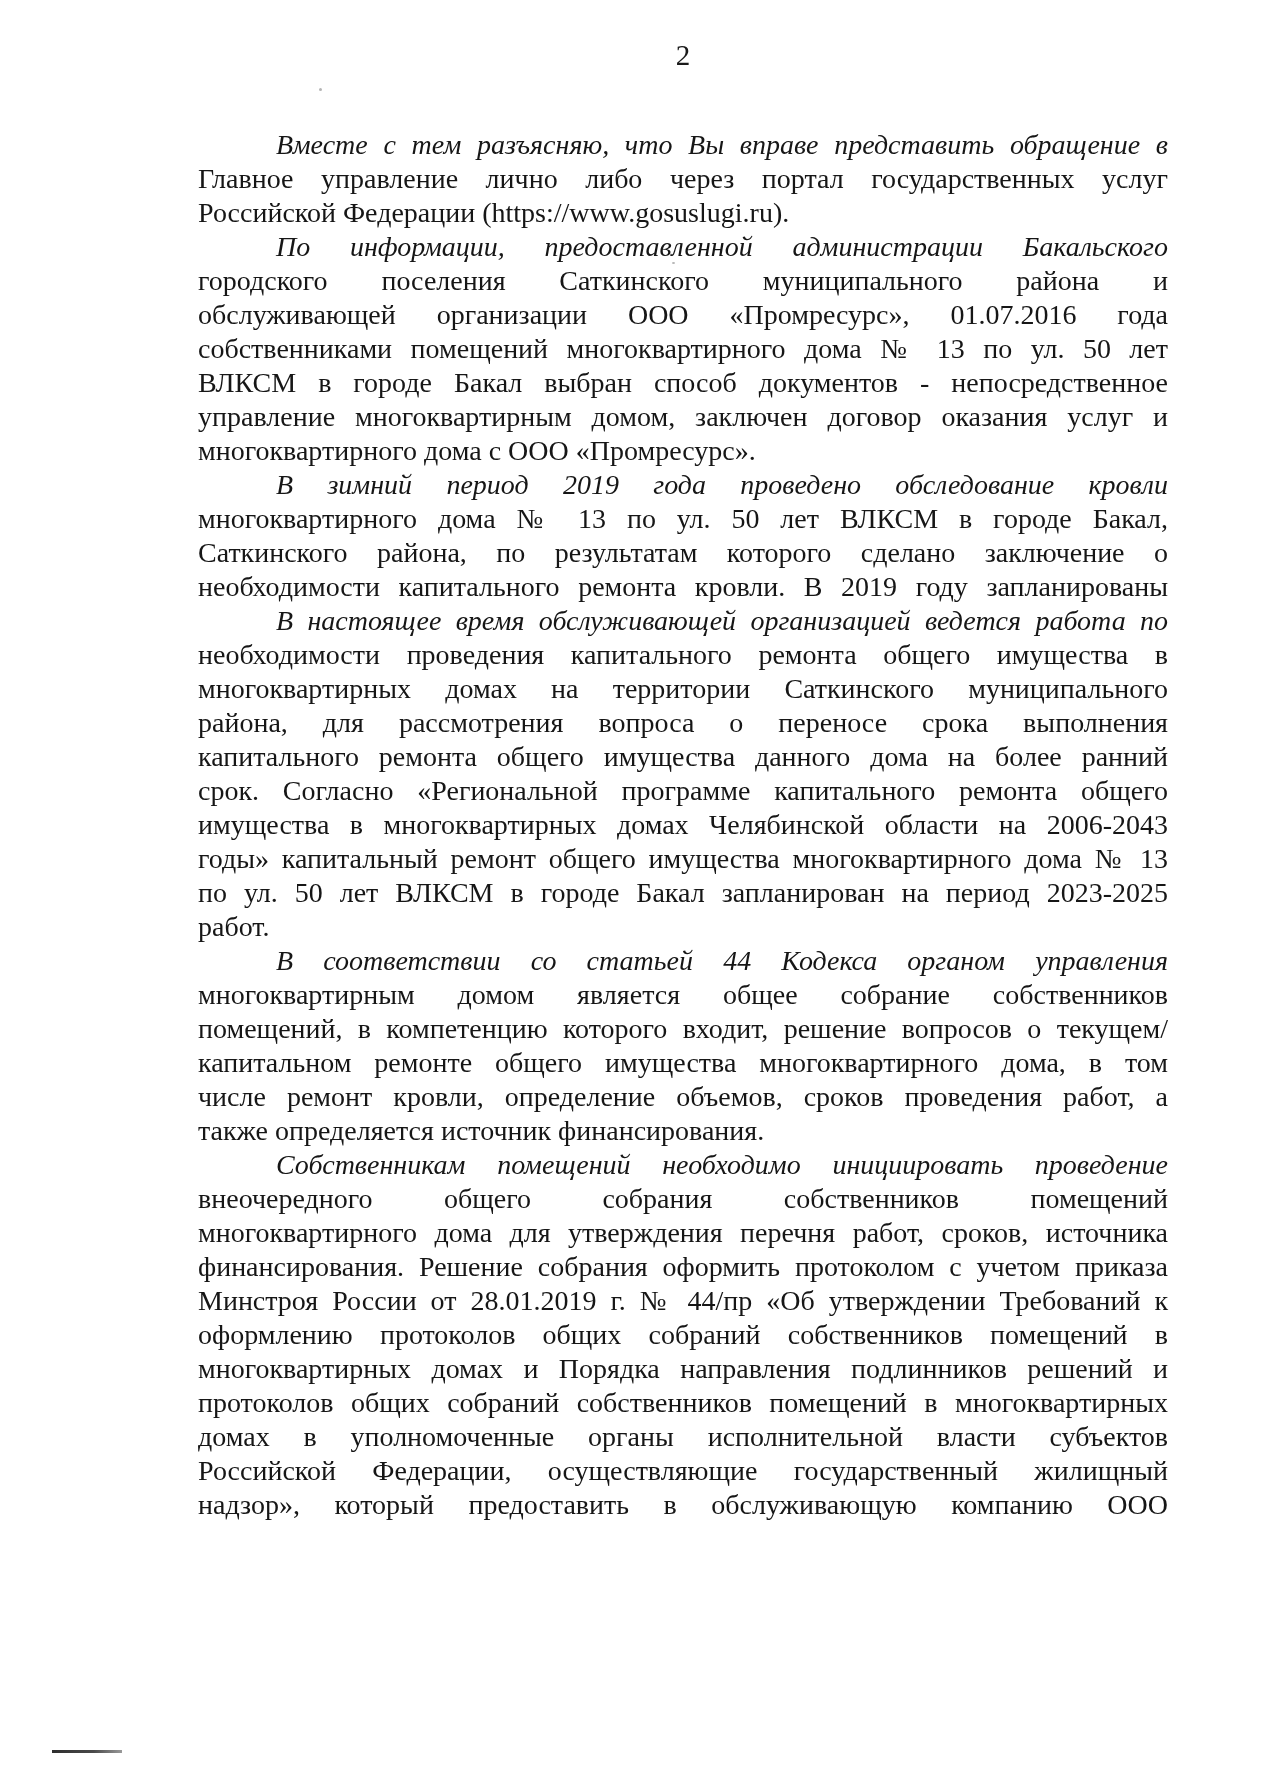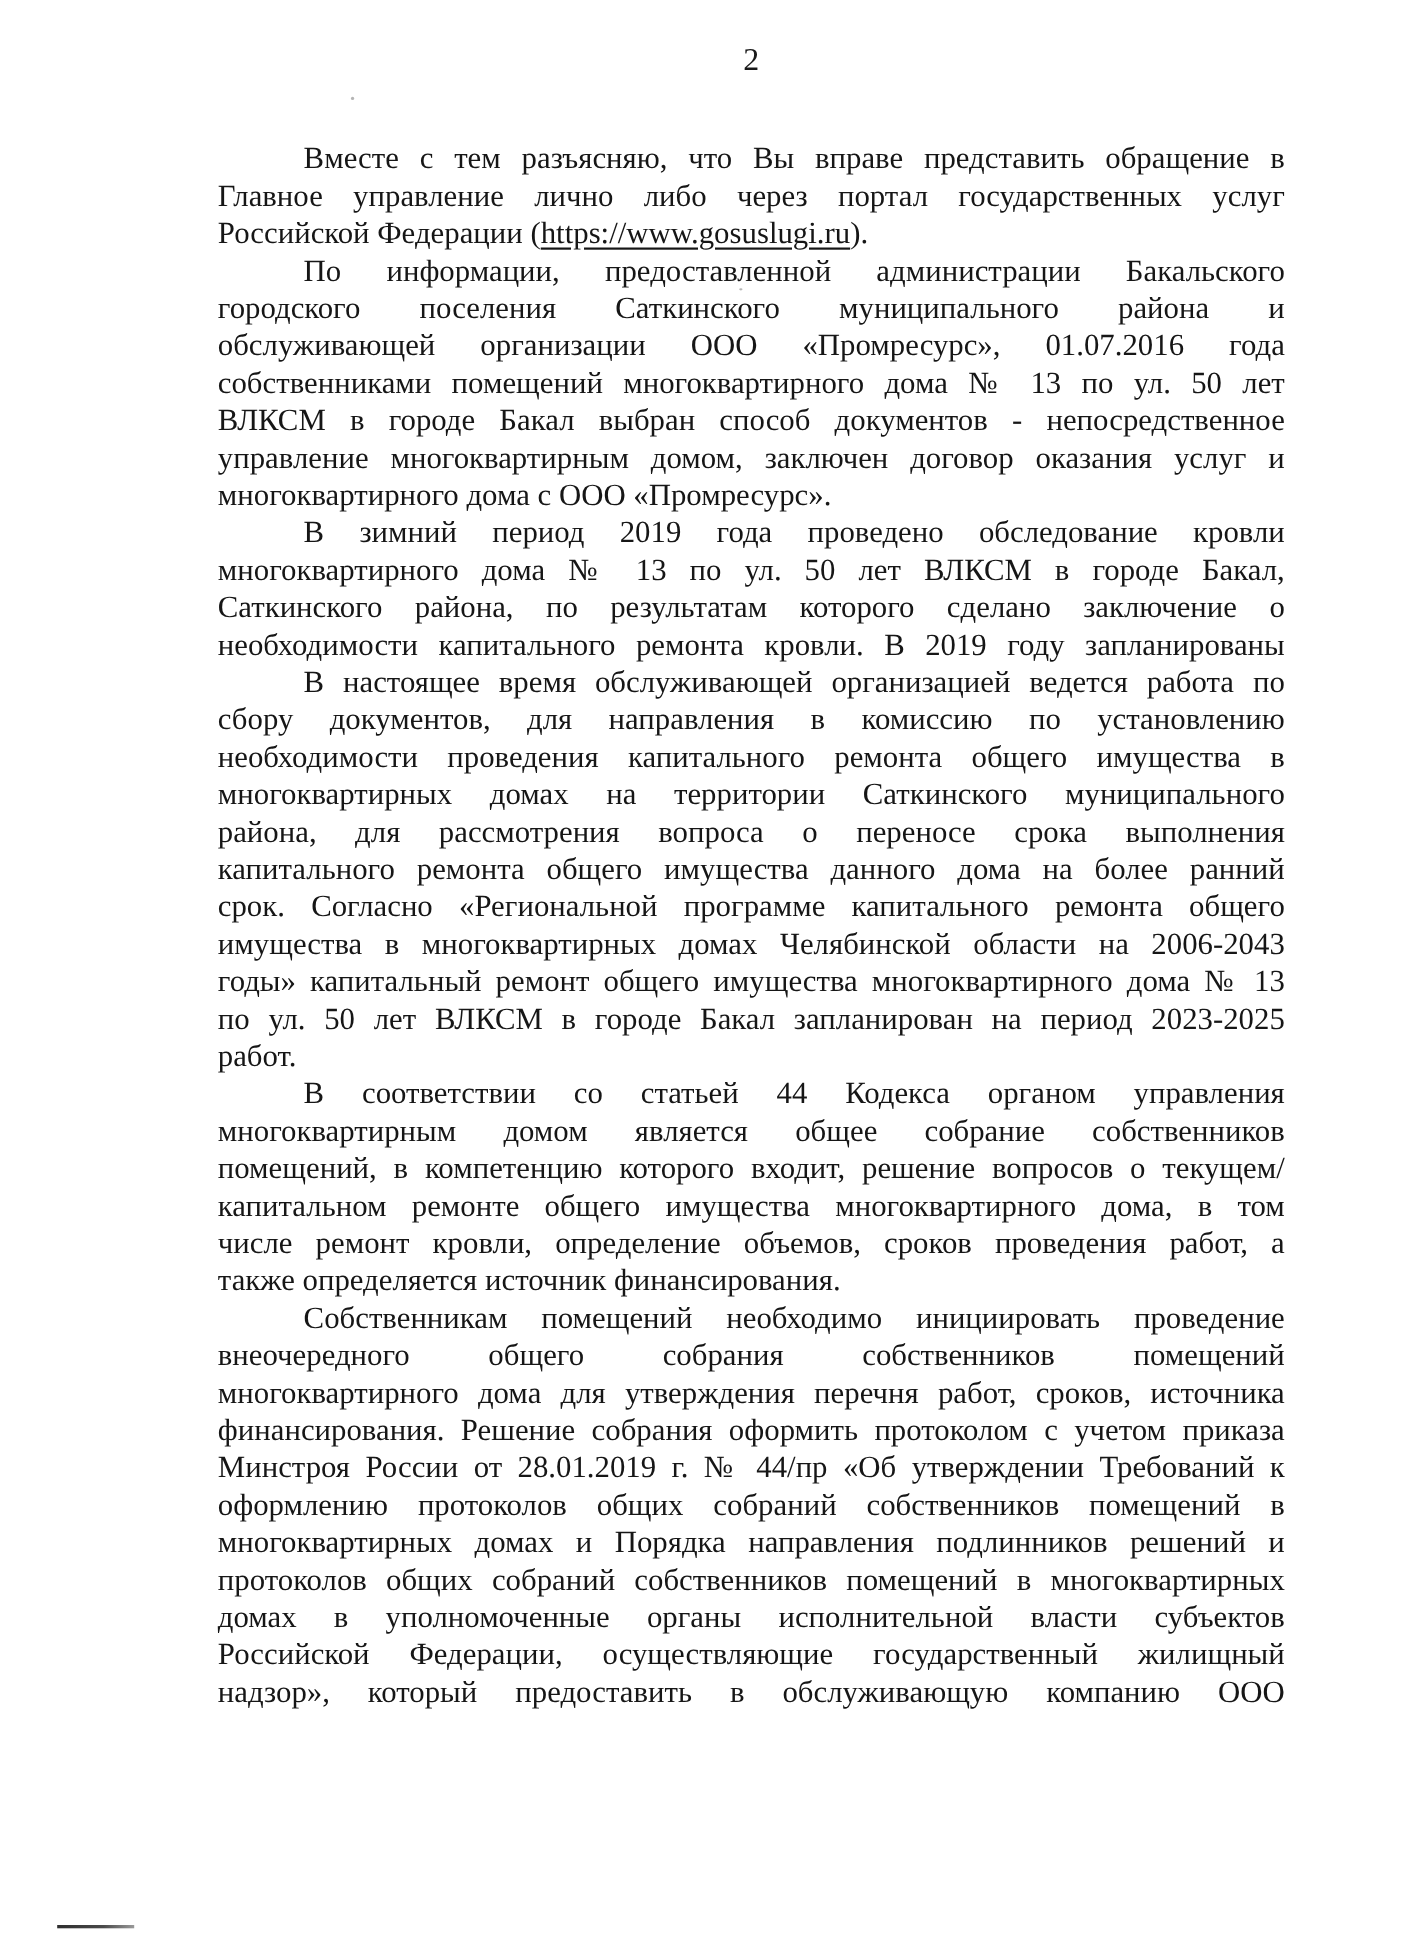--- a/index.html
+++ b/index.html
@@ -35,26 +35,26 @@
     line-height: 34px;
     color: #161616;
   }
   .line {
     height: 34px;
     text-align: justify;
     text-align-last: justify;
   }
   .line.indent {
     text-indent: 78px;
+    font-style: italic;
   }
   .line.para-end {
     text-align-last: left;
   }
   .url {
-    text-decoration: underline;
     text-underline-offset: 4px;
   }
   .artifact-line {
     position: absolute;
     left: 52px;
     top: 1750px;
     width: 70px;
     height: 3px;
     background: linear-gradient(to right, #2e2e2e 0%, #4a4a4a 60%, #9a9a9a 100%);
   }
@@ -82,21 +82,20 @@
       <div class="line">обслуживающей организации ООО «Промресурс», 01.07.2016 года</div>
       <div class="line">собственниками помещений многоквартирного дома № 13 по ул. 50 лет</div>
       <div class="line">ВЛКСМ в городе Бакал выбран способ документов - непосредственное</div>
       <div class="line">управление многоквартирным домом, заключен договор оказания услуг и</div>
       <div class="line para-end">многоквартирного дома с ООО «Промресурс».</div>
       <div class="line indent">В зимний период 2019 года проведено обследование кровли</div>
       <div class="line">многоквартирного дома № 13 по ул. 50 лет ВЛКСМ в городе Бакал,</div>
       <div class="line">Саткинского района, по результатам которого сделано заключение о</div>
       <div class="line">необходимости капитального ремонта кровли. В 2019 году запланированы</div>
       <div class="line indent">В настоящее время обслуживающей организацией ведется работа по</div>
-      <div class="line">сбору документов, для направления в комиссию по установлению</div>
       <div class="line">необходимости проведения капитального ремонта общего имущества в</div>
       <div class="line">многоквартирных домах на территории Саткинского муниципального</div>
       <div class="line">района, для рассмотрения вопроса о переносе срока выполнения</div>
       <div class="line">капитального ремонта общего имущества данного дома на более ранний</div>
       <div class="line">срок. Согласно «Региональной программе капитального ремонта общего</div>
       <div class="line">имущества в многоквартирных домах Челябинской области на 2006-2043</div>
       <div class="line">годы» капитальный ремонт общего имущества многоквартирного дома № 13</div>
       <div class="line">по ул. 50 лет ВЛКСМ в городе Бакал запланирован на период 2023-2025</div>
       <div class="line para-end">работ.</div>
       <div class="line indent">В соответствии со статьей 44 Кодекса органом управления</div>

